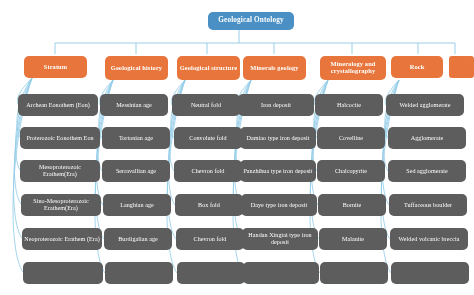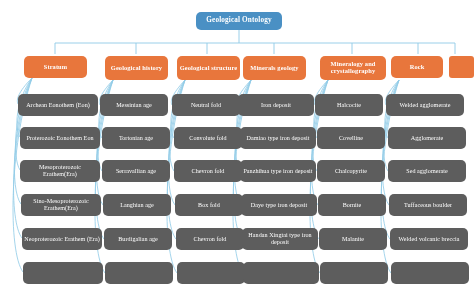--- a/index.html
+++ b/index.html
@@ -39,20 +39,21 @@
     line-height: 1.08;
     overflow: hidden;
     padding: 1px 2px;
   }
   .root {
     background: #4a90c4;
     border-radius: 5px;
     font-weight: bold;
     font-size: 7.2px;
     letter-spacing: 0.15px;
+    margin-left: 12px;
   }
   .cat {
     background: #e8763c;
     border-radius: 5px;
     font-weight: bold;
     font-size: 6.4px;
     letter-spacing: 0.1px;
   }
   .cat-stub {
     background: #e8763c;

